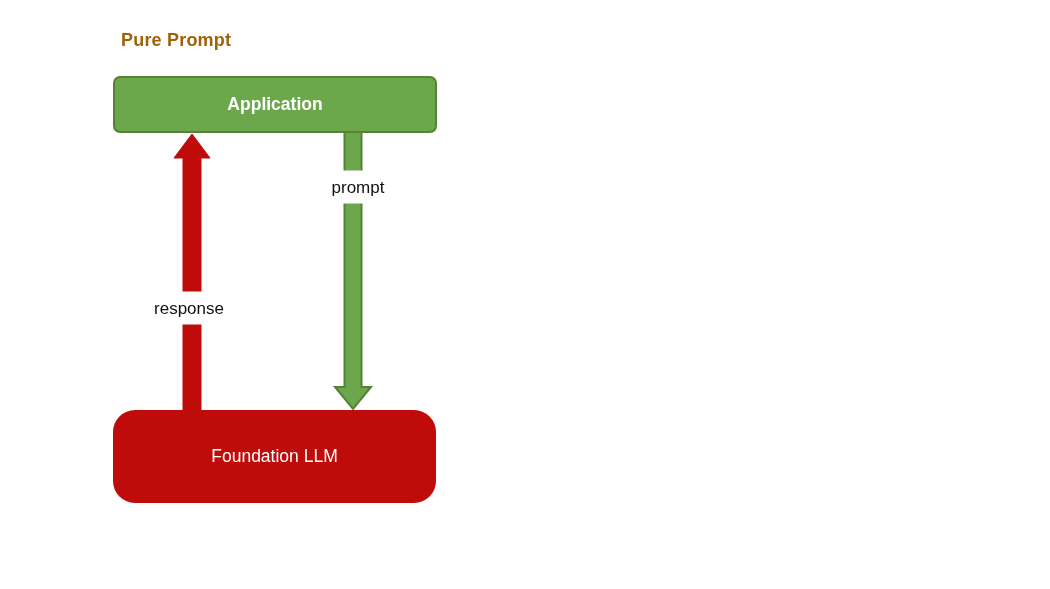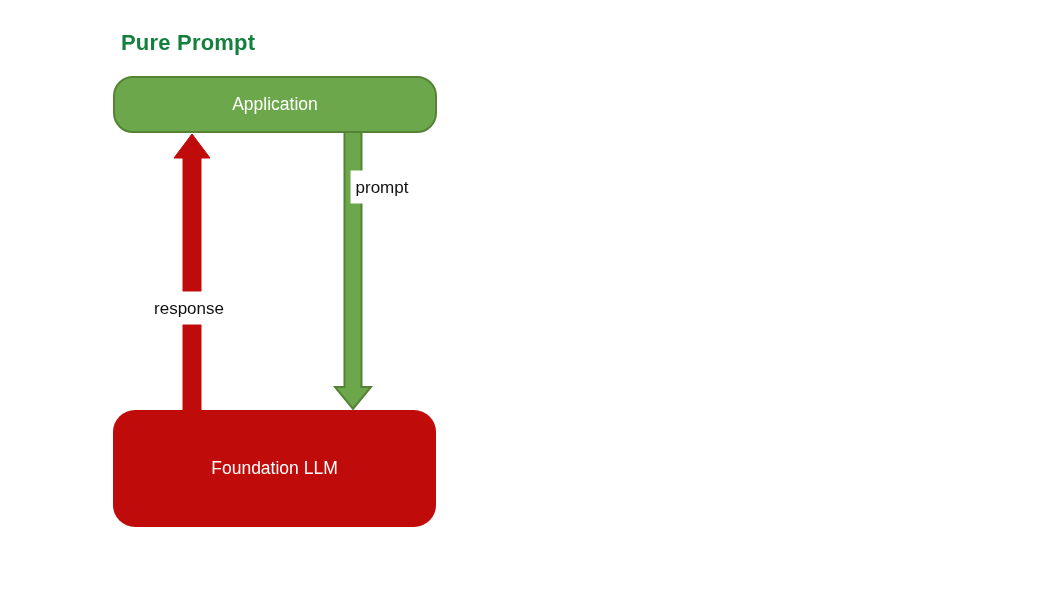--- a/index.html
+++ b/index.html
@@ -19,48 +19,49 @@
     position: relative;
     width: 1050px;
     height: 589px;
     background: var(--background);
     overflow: hidden;
   }
   .diagram-title {
     position: absolute;
     left: 121px;
     top: 30px;
-    font-size: 22px;
+    font-size: 18px;
     font-weight: 700;
-    color: #15803d;
+    color: #a16207;
     letter-spacing: 0.2px;
   }
   .node {
     position: absolute;
     display: flex;
     align-items: center;
     justify-content: center;
     color: var(--node-text);
     font-size: 17.5px;
     z-index: 2;
   }
   .node-application {
     left: 113px;
     top: 76px;
     width: 324px;
     height: 57px;
     background: var(--green-fill);
     border: 2px solid var(--green-border);
-    border-radius: 20px;
+    border-radius: 7px;
+    font-weight: bold;
   }
   .node-foundation-llm {
     left: 113px;
     top: 410px;
     width: 323px;
-    height: 117px;
+    height: 93px;
     background: var(--red-fill);
     border-radius: 22px;
   }
   .arrows-layer {
     position: absolute;
     left: 0;
     top: 0;
     width: 1050px;
     height: 589px;
     z-index: 1;
@@ -71,21 +72,21 @@
     position: absolute;
     transform: translate(-50%, -50%);
     background: var(--background);
     color: var(--label-text);
     font-size: 17px;
     line-height: 1;
     padding: 8px 5px;
     z-index: 3;
     white-space: nowrap;
   }
-  .edge-label-prompt  { left: 358px; top: 187px; margin-left: 24px; }
+  .edge-label-prompt  { left: 358px; top: 187px; }
   .edge-label-response { left: 189px; top: 308px; }
 </style>
 </head>
 <body>
 
 <div class="canvas">
 
   <div class="diagram-title">Pure Prompt</div>
 
   <svg class="arrows-layer" viewBox="0 0 1050 589" xmlns="http://www.w3.org/2000/svg">

